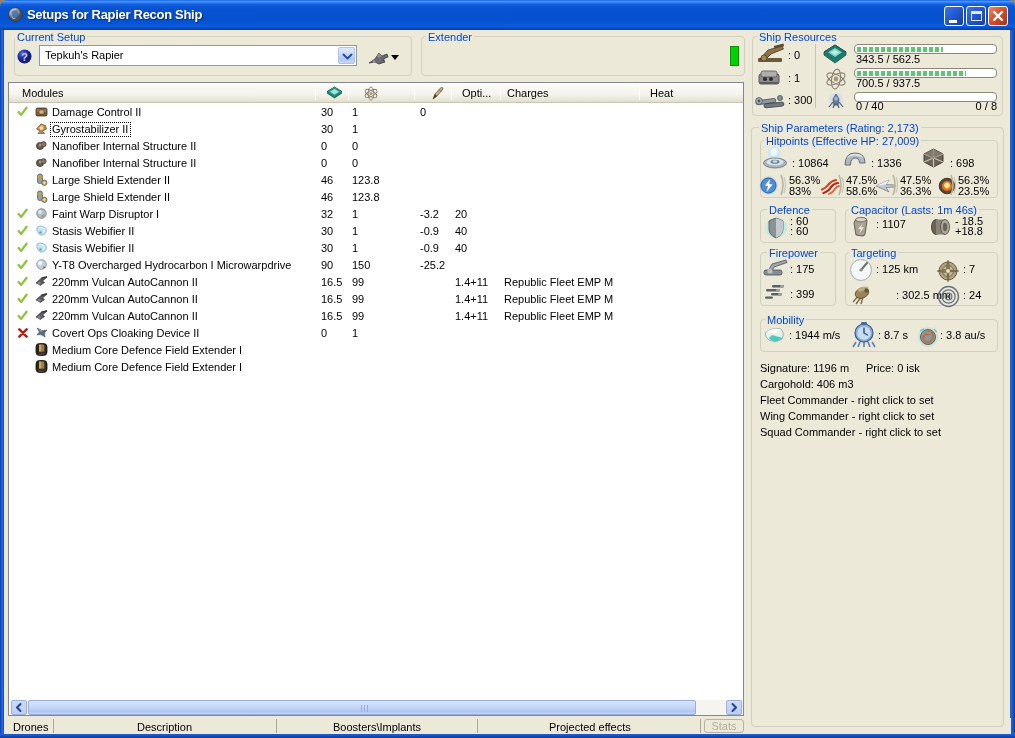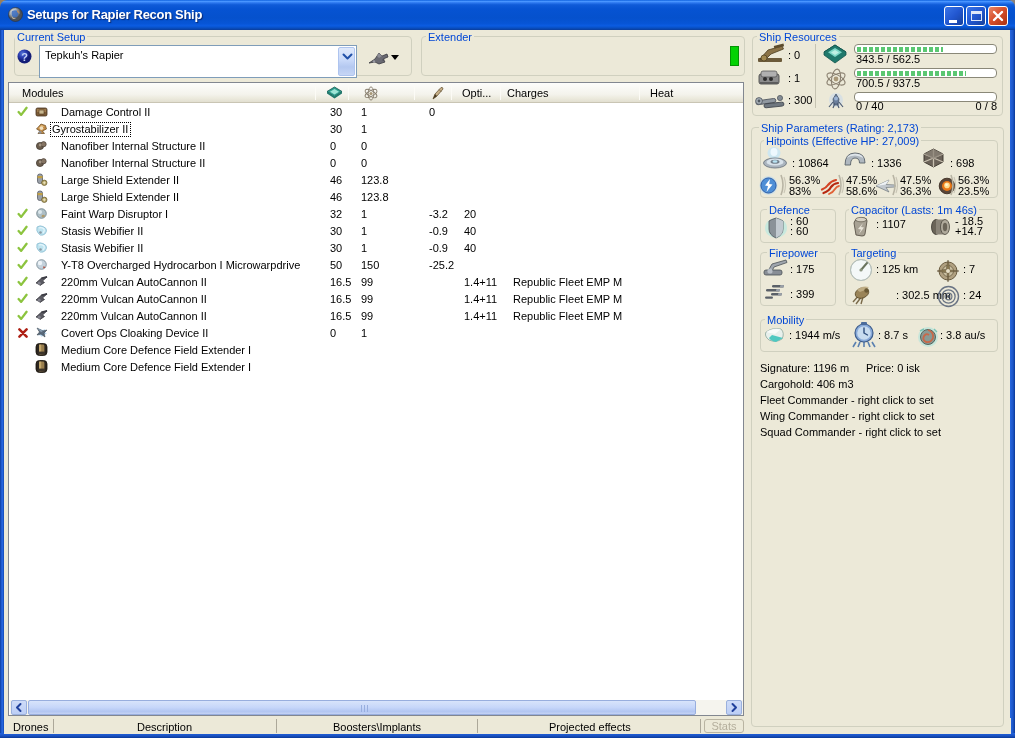--- a/index.html
+++ b/index.html
@@ -17,21 +17,21 @@
   letter-spacing:-0.3px; text-shadow:1px 1px 1px rgba(10,30,90,0.8); }
 .tbtn { position:absolute; top:6px; width:20px; height:20px; border:1px solid #fff; border-radius:3px; }
 .gb { position:absolute; border:1px solid #d0d0bf; border-radius:4px; }
 .gbl { position:absolute; background:#ece9d8; color:#0046d5; padding:0 2px; white-space:nowrap; }
 .combo { position:absolute; background:#fff; border:1px solid #7f9db9; height:20px; }
 .combo .tx { position:absolute; left:5px; top:3px; }
 .cbtn { position:absolute; right:1px; top:1px; bottom:1px; width:17px;
   background:linear-gradient(180deg,#dfe9fb 0%,#c9d9f9 45%,#b4c8f0 70%,#c6d6f5 100%);
   border:1px solid #aec4ef; border-radius:2px; }
 .cbtn svg { position:absolute; left:3px; top:5px; }
-.rtx { white-space:nowrap;margin-left:9px; }
+.rtx { white-space:nowrap; }
 .focusrect { border:1px dotted #000; padding:0 2px 1px 1px; background:#fff; white-space:nowrap; }
 .hsep { position:absolute; top:2px; width:1px; height:15px; background:#d9d5c6; border-right:1px solid #fcfbf6; }
 .tabsep { position:absolute; top:719px; width:1px; height:14px; background:#aca899; }
 </style></head>
 <body>
 <div class="win">
   <div class="ab" style="left:0;top:0;width:10px;height:10px;background:#997f5c"></div>
   <div class="ab" style="left:1005px;top:0;width:10px;height:10px;background:#8a8078"></div>
   <div class="titlebar">
     <div class="ab" style="left:8px;top:7px"><svg width="15" height="15" viewBox="0 0 15 15">
@@ -70,21 +70,21 @@
         <defs>
           <radialGradient id="hq" cx="0.35" cy="0.3">
             <stop offset="0" stop-color="#5878d8"></stop>
             <stop offset="0.55" stop-color="#2a3cb0"></stop>
             <stop offset="1" stop-color="#141e78"></stop>
           </radialGradient>
         </defs>
         <circle cx="7.5" cy="7.5" r="7" fill="url(#hq)"></circle>
         <text x="7.5" y="11.5" text-anchor="middle" font-size="11" font-weight="bold" fill="#c8d4f8" font-family="Liberation Sans">?</text>
       </svg></div>
-  <div class="combo" style="left:39px;top:45px;width:318px;height:33px">
+  <div class="combo" style="left:39px;top:45px;width:318px;height:21px">
     <span class="tx">Tepkuh's Rapier</span>
     <div class="cbtn">
         <svg width="11" height="8">
           <path d="M1.5 1.5 L5.5 5.5 L9.5 1.5" fill="none" stroke="#2050a8" stroke-width="2" stroke-linecap="round" stroke-linejoin="round"></path>
         </svg>
       </div>
   </div>
   <div class="ab" style="left:367px;top:50px"><svg width="24" height="17" viewBox="0 0 24 17">
         <path d="M2 13 L8 9 L12 3 L15 6 L20 4 L21 7 L16 9 L18 12 L12 14 L8 12 Z" fill="#6a6a72" stroke="#3a3a40" stroke-width="0.8"></path>
         <path d="M12 3 L15 6 L12 8 L10 6 Z" fill="#8e8e96"></path>
@@ -303,21 +303,21 @@
 <div class="ab" style="left:0;top:173px;width:735px;height:17px">
           <div class="ab" style="left:8px;top:3px"><svg width="11" height="11" viewBox="0 0 11 11">
               <path d="M1.6 6 L4.2 8.9 L9.6 1.8" fill="none" stroke="#8cc43e" stroke-width="2.3" stroke-linecap="round" stroke-linejoin="round"></path>
             </svg></div>
           <div class="ab" style="left:26px;top:2px"><svg width="13" height="13" viewBox="0 0 13 13">
               <circle cx="6.5" cy="6.5" r="4.8" fill="#c4d2dc" stroke="#72848e" stroke-width="0.8"></circle>
               <circle cx="5" cy="5" r="2.2" fill="#eef4f8"></circle>
               <path d="M8 8.5 Q10 8 10.5 9.5 L8.5 10.5 Z" fill="#b05040"></path>
             </svg></div>
           <div class="ab rtx" style="left:43px;top:3px">Y-T8 Overcharged Hydrocarbon I Microwarpdrive</div>
-          <div class="ab rtx" style="left:312px;top:3px">50</div>
+          <div class="ab rtx" style="left:312px;top:3px">90</div>
           <div class="ab rtx" style="left:343px;top:3px">150</div>
           <div class="ab rtx" style="left:411px;top:3px">-25.2</div>
         </div>
 <div class="ab" style="left:0;top:190px;width:735px;height:17px">
           <div class="ab" style="left:8px;top:3px"><svg width="11" height="11" viewBox="0 0 11 11">
               <path d="M1.6 6 L4.2 8.9 L9.6 1.8" fill="none" stroke="#8cc43e" stroke-width="2.3" stroke-linecap="round" stroke-linejoin="round"></path>
             </svg></div>
           <div class="ab" style="left:26px;top:2px"><svg width="13" height="13" viewBox="0 0 13 13">
               <path d="M1 8 L6 3.5 L12 2 L7.5 6 L9.5 7.5 L5 10.5 L3.5 9 Z" fill="#5a5a62" stroke="#2e2e34" stroke-width="0.7"></path>
               <rect x="6.2" y="2.6" width="6" height="1.6" transform="rotate(-16 6 3)" fill="#3c3c44"></rect>
@@ -511,21 +511,21 @@
         <path d="M13 8 L8 14 L11 14.5 L9 19 L14 12.5 L11 12 Z" fill="#e8e4d8"></path>
       </svg></div>
   <div class="ab" style="left:876px;top:218px">: 1107</div>
   <div class="ab" style="left:929px;top:216px"><svg width="23" height="22" viewBox="0 0 23 22">
         <ellipse cx="7" cy="11" rx="4.5" ry="7.5" fill="#6a6458" stroke="#3a3630" stroke-width="0.8"></ellipse>
         <rect x="7" y="3.5" width="9" height="15" fill="#8a8478"></rect>
         <ellipse cx="16" cy="11" rx="4.5" ry="7.5" fill="#b0aa9c" stroke="#4a463e" stroke-width="0.8"></ellipse>
         <ellipse cx="16" cy="11" rx="2.2" ry="4.2" fill="#6a6458"></ellipse>
       </svg></div>
   <div class="ab" style="left:955px;top:215px">- 18.5</div>
-  <div class="ab" style="left:955px;top:225px">+14.7</div>
+  <div class="ab" style="left:955px;top:225px">+18.8</div>
 
   <div class="gb" style="left:760px;top:252px;width:76px;height:54px"></div>
   <div class="gbl" style="left:767px;top:247px">Firepower</div>
   <div class="ab" style="left:762px;top:258px"><svg width="26" height="19" viewBox="0 0 26 19">
         <rect x="2" y="12" width="18" height="5" rx="2" fill="#888e96" stroke="#4a5056" stroke-width="0.8"></rect>
         <path d="M6 13 L10 6 L24 2 L25 4.5 L12 9 L10 13 Z" fill="#a0a6ae" stroke="#4a5056" stroke-width="0.8"></path>
         <circle cx="8" cy="13" r="2.6" fill="#b8bec6"></circle>
       </svg></div>
   <div class="ab" style="left:790px;top:263px">: 175</div>
   <div class="ab" style="left:764px;top:284px"><svg width="26" height="16" viewBox="0 0 26 16">

